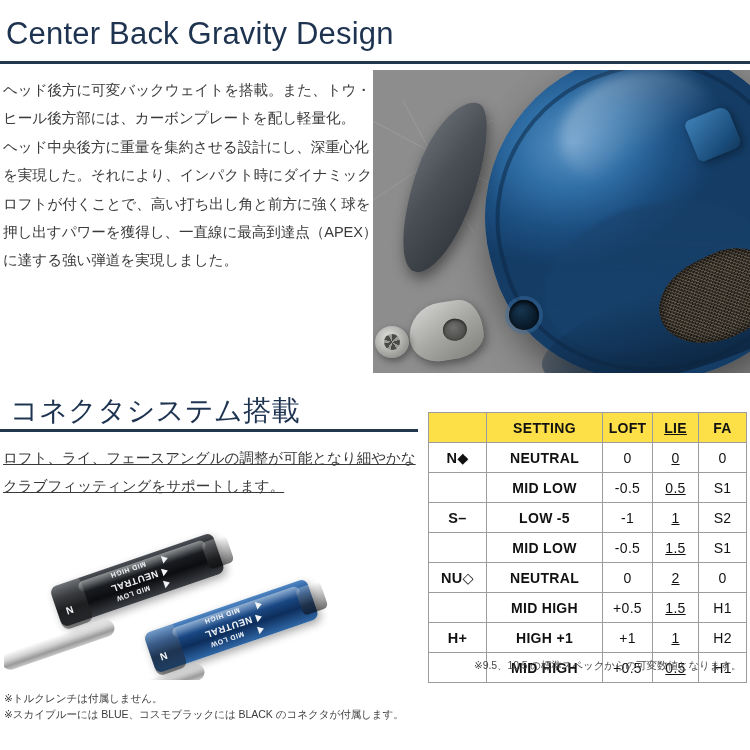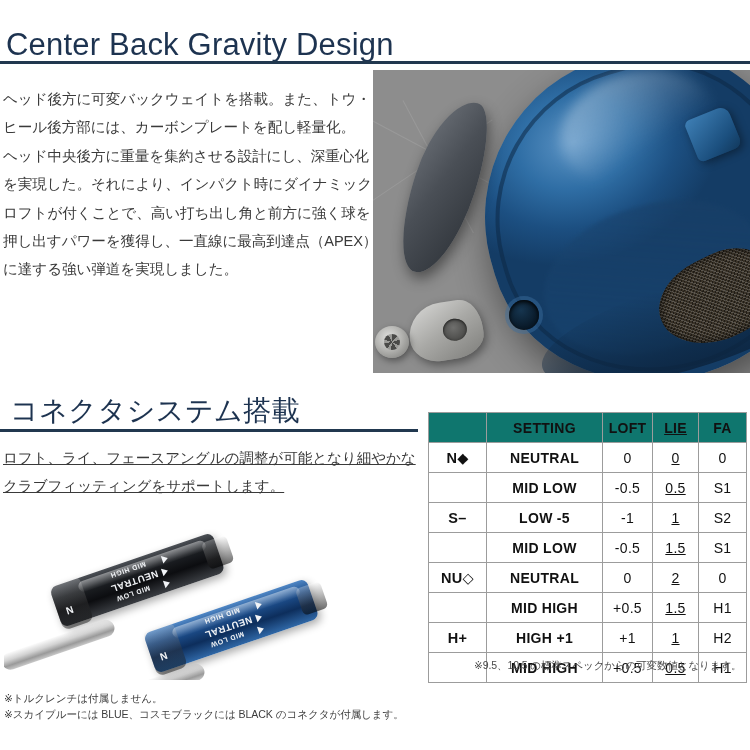--- a/index.html
+++ b/index.html
@@ -22,38 +22,36 @@
   
   .heading-1 {
     position: absolute;
     left: 6px;
     top: 16px;
     font-size: 31px;
     font-weight: 400;
     color: #1d3350;
     letter-spacing: 0.2px;
     white-space: nowrap;
-    margin-top: 11px;
   }
   .rule-1 {
     position: absolute;
     left: 0px;
     top: 61px;
     width: 750px;
     height: 3px;
     background: #21384f;
   }
 
   
   .body-1 {
     position: absolute;
     left: 3px;
     top: 76px;
     width: 364px;
-    margin-top: 9px;
   }
   .body-1 .ln {
     font-size: 14.6px;
     line-height: 28.4px;
     color: #3a3a3a;
     letter-spacing: -0.1px;
     white-space: nowrap;
   }
 
   
@@ -360,21 +358,21 @@
   .spec-table th, .spec-table td {
     border: 1px solid #9c9c9c;
     height: 30px;
     font-size: 14px;
     font-weight: 700;
     color: #111111;
     text-align: center;
     padding: 0;
     letter-spacing: 0.3px;
   }
-  .spec-table thead th { background: #0f766e; }
+  .spec-table thead th { background: #fde047; }
   .spec-table .c-code    { width: 58px; }
   .spec-table .c-setting { width: 116px; }
   .spec-table .c-loft    { width: 50px; }
   .spec-table .c-lie     { width: 46px; text-decoration: underline; }
   .spec-table .c-fa      { width: 48px; }
   .spec-table td.val { font-weight: 400; font-size: 14px; }
   .spec-table td.code { font-size: 14.5px; }
 
   .table-note {
     position: absolute;

